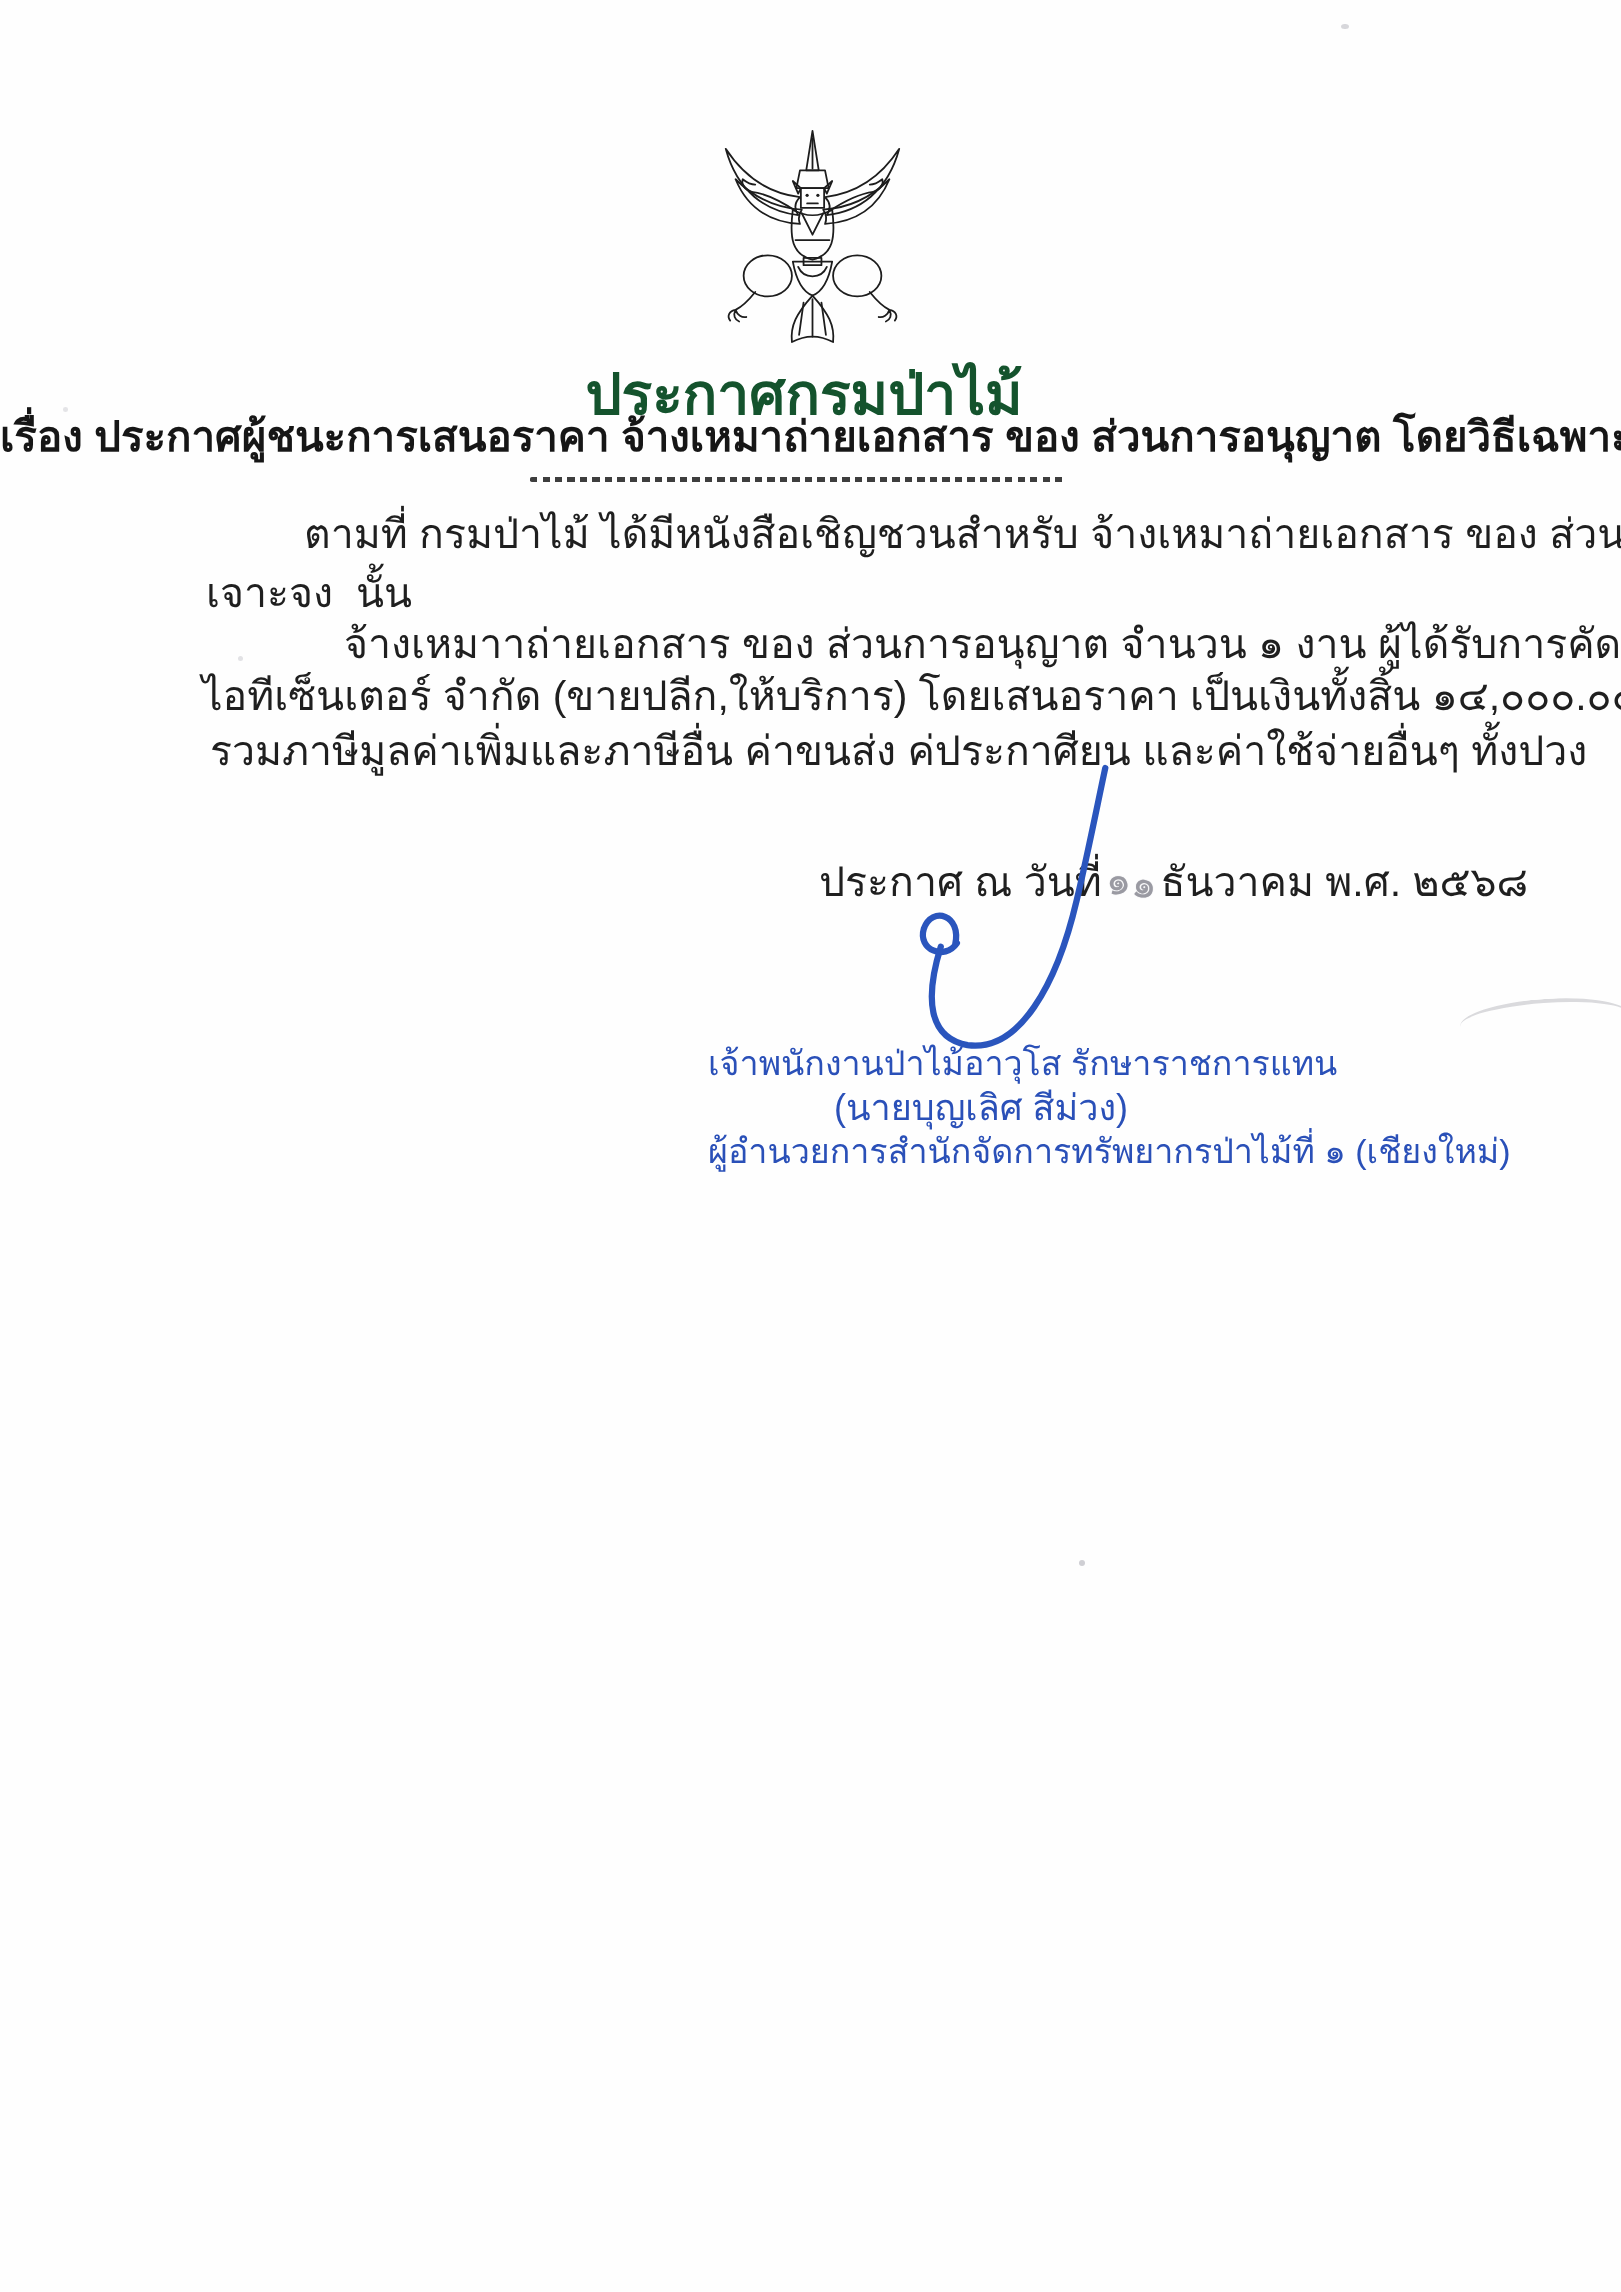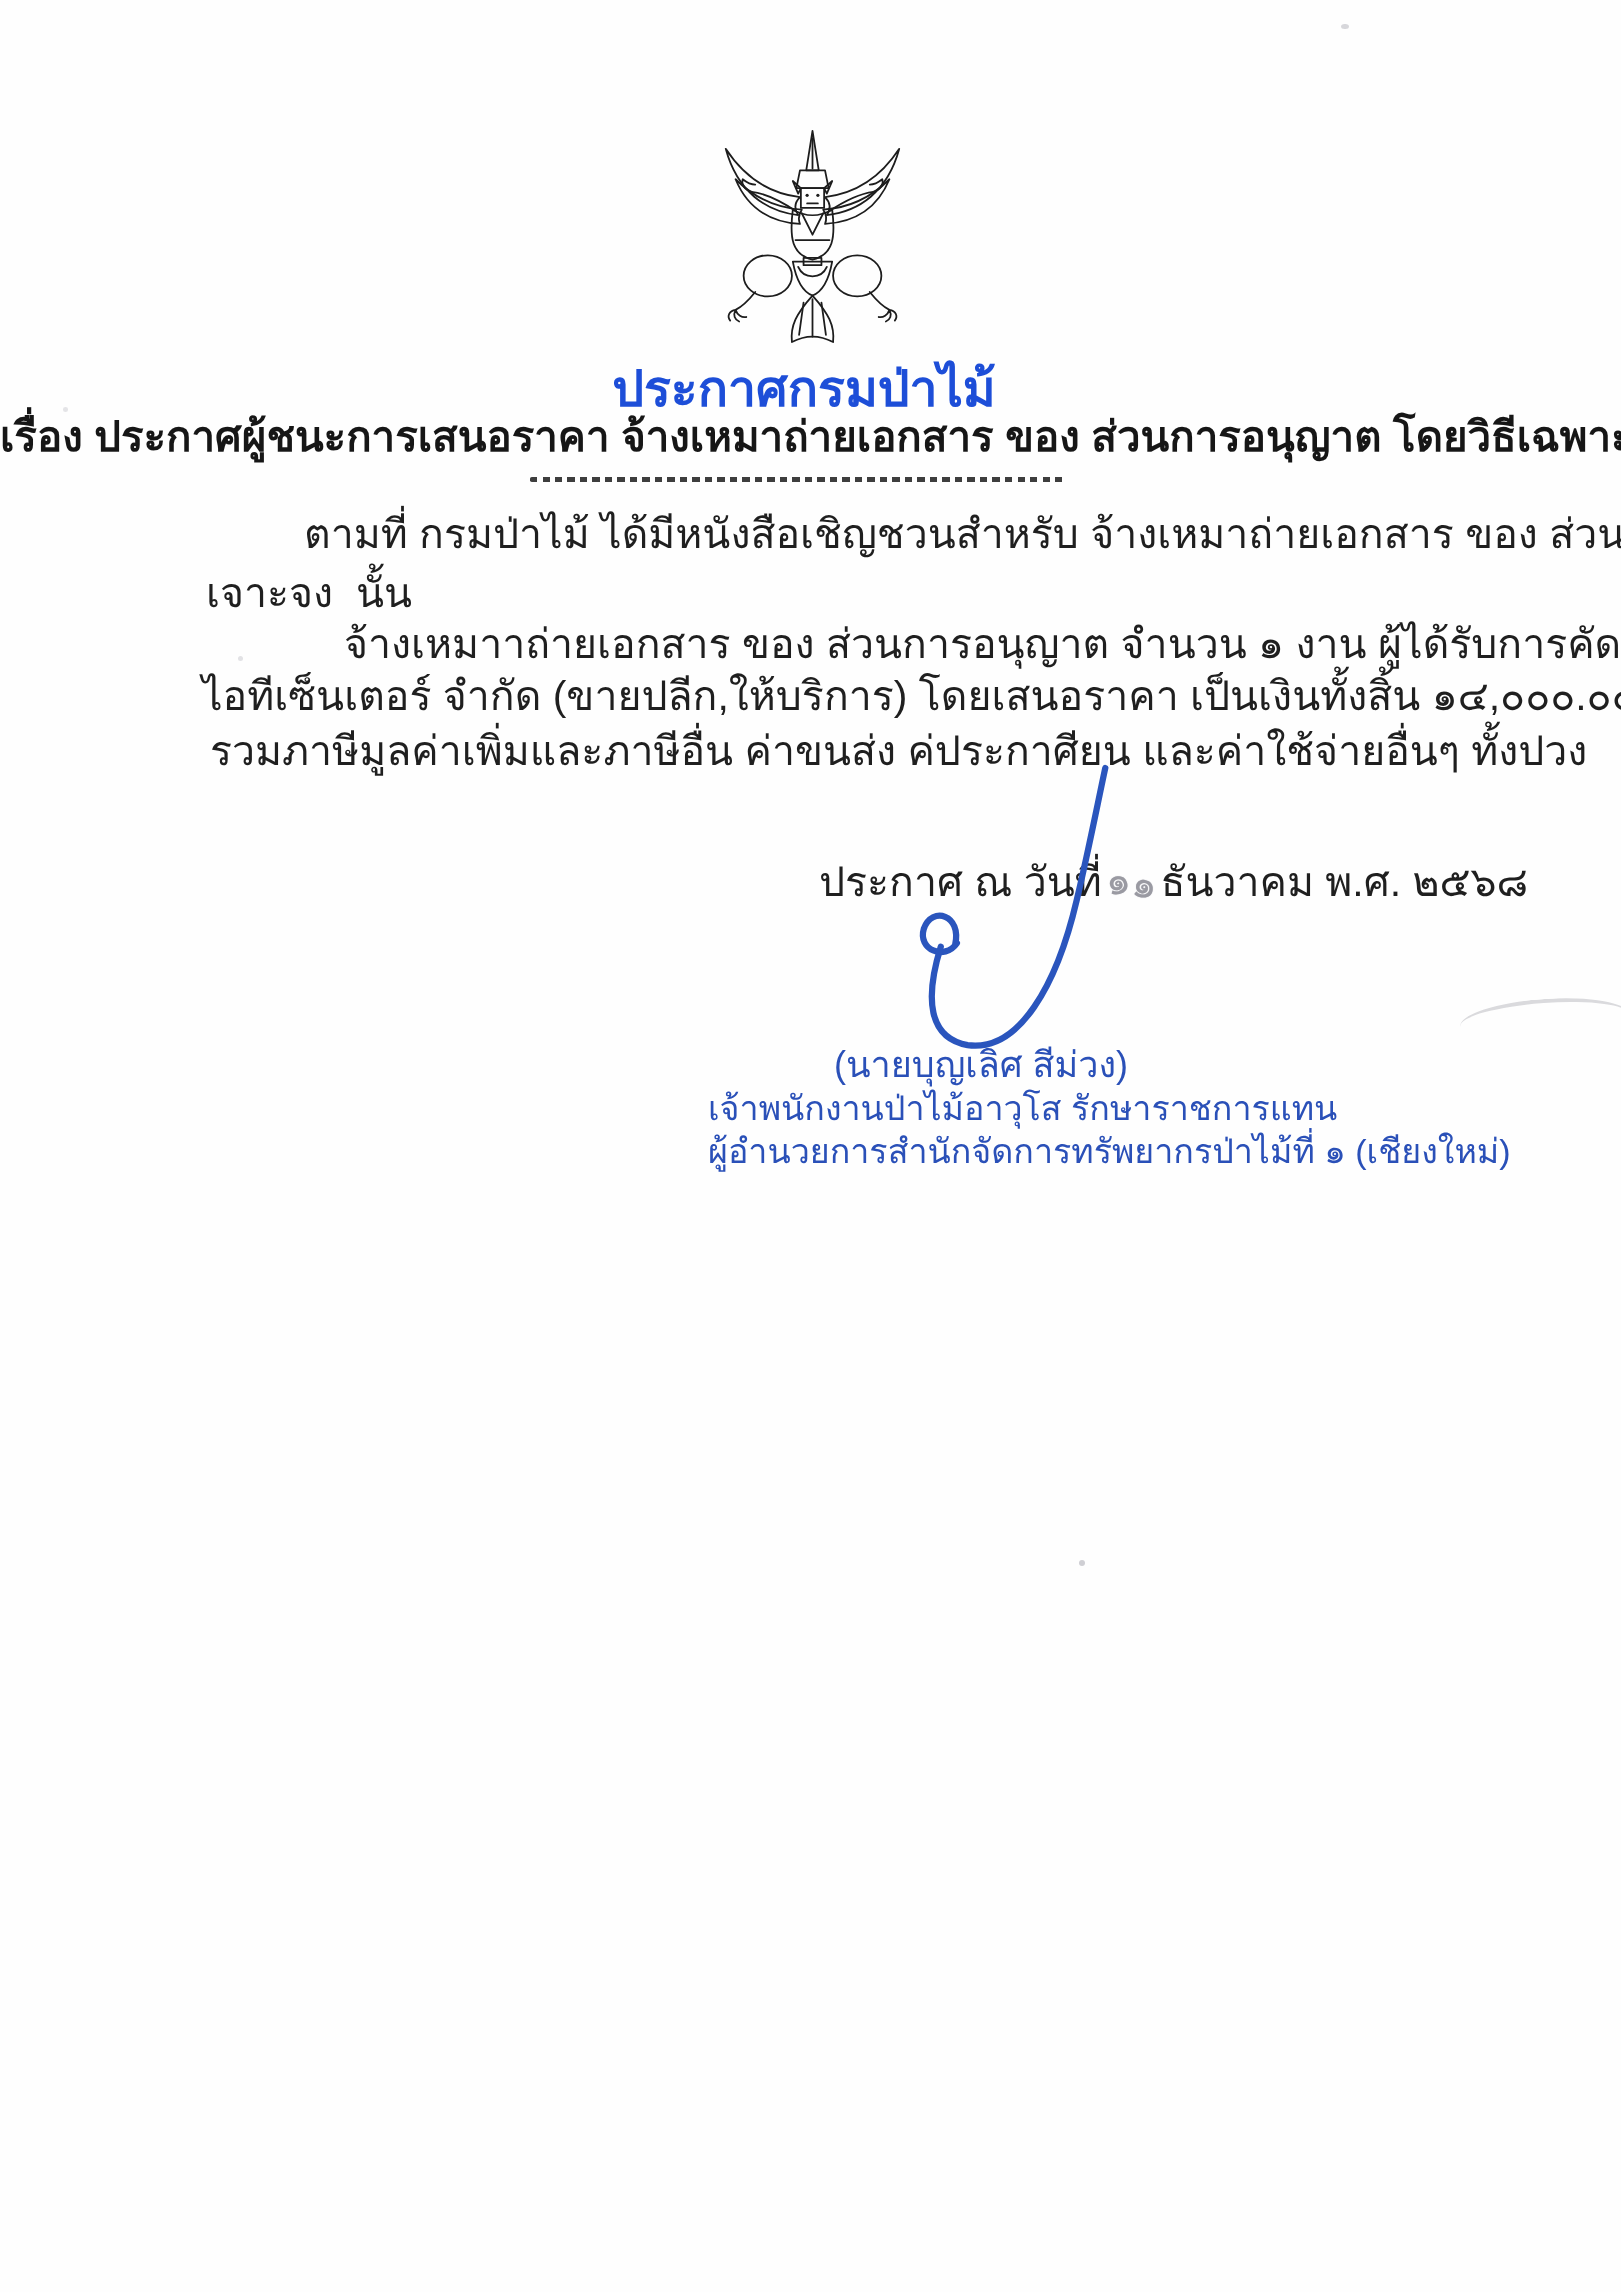--- a/index.html
+++ b/index.html
@@ -9,21 +9,21 @@
     margin:0 auto;
     background:#fefefe;
     overflow:hidden;
     font-family:"Liberation Sans", sans-serif;
     color:#1f1f1f;
   }
   .abs{position:absolute;}
   .line{white-space:pre;font-size:41px;line-height:1.1;color:#1f1f1f;}
   .doc-title{
     left:0;right:14px;top:349px;text-align:center;
-    font-size:50px;font-weight:700;color:#1d4ed8;
+    font-size:57px;font-weight:700;color:#14532d;
   }
   .doc-subject{
     left:0;right:0;top:403px;text-align:center;
     font-size:42px;font-weight:700;color:#161616;white-space:pre;
   }
   .dashed-rule{
     left:530px;top:477px;width:537px;height:5.4px;
     background:repeating-linear-gradient(90deg,#1c1c1c 0 7.2px,transparent 7.2px 12.5px);
     opacity:.85;border-radius:1.8px;
   }
@@ -143,22 +143,22 @@
   <div class="abs signature-svg">
     <svg width="260" height="304" viewBox="0 0 290 340">
       <g stroke="#2a55bd" stroke-width="7" fill="none" stroke-linecap="round" stroke-linejoin="round">
         <path d="M78 208 C 86 174, 52 164, 43 190 C 36 213, 66 226, 80 206"></path>
         <path d="M62 210 C 44 268, 48 312, 92 320 C 150 328, 192 252, 214 158 C 226 108, 237 52, 246 10"></path>
       </g>
     </svg>
   </div>
 
   <div class="abs officer-block">
+    <div class="o-line">เจ้าพนักงานป่าไม้อาวุโส รักษาราชการแทน</div>
     <div class="o-line o-name">(นายบุญเลิศ สีม่วง)</div>
-    <div class="o-line">เจ้าพนักงานป่าไม้อาวุโส รักษาราชการแทน</div>
     <div class="o-line">ผู้อำนวยการสำนักจัดการทรัพยากรป่าไม้ที่ ๑ (เชียงใหม่)</div>
   </div>
 
   <div class="abs scan-artifact"></div>
   <div class="abs speck sp1"></div>
   <div class="abs speck sp2"></div>
   <div class="abs speck sp3"></div>
   <div class="abs speck sp4"></div>
 
 </div>

